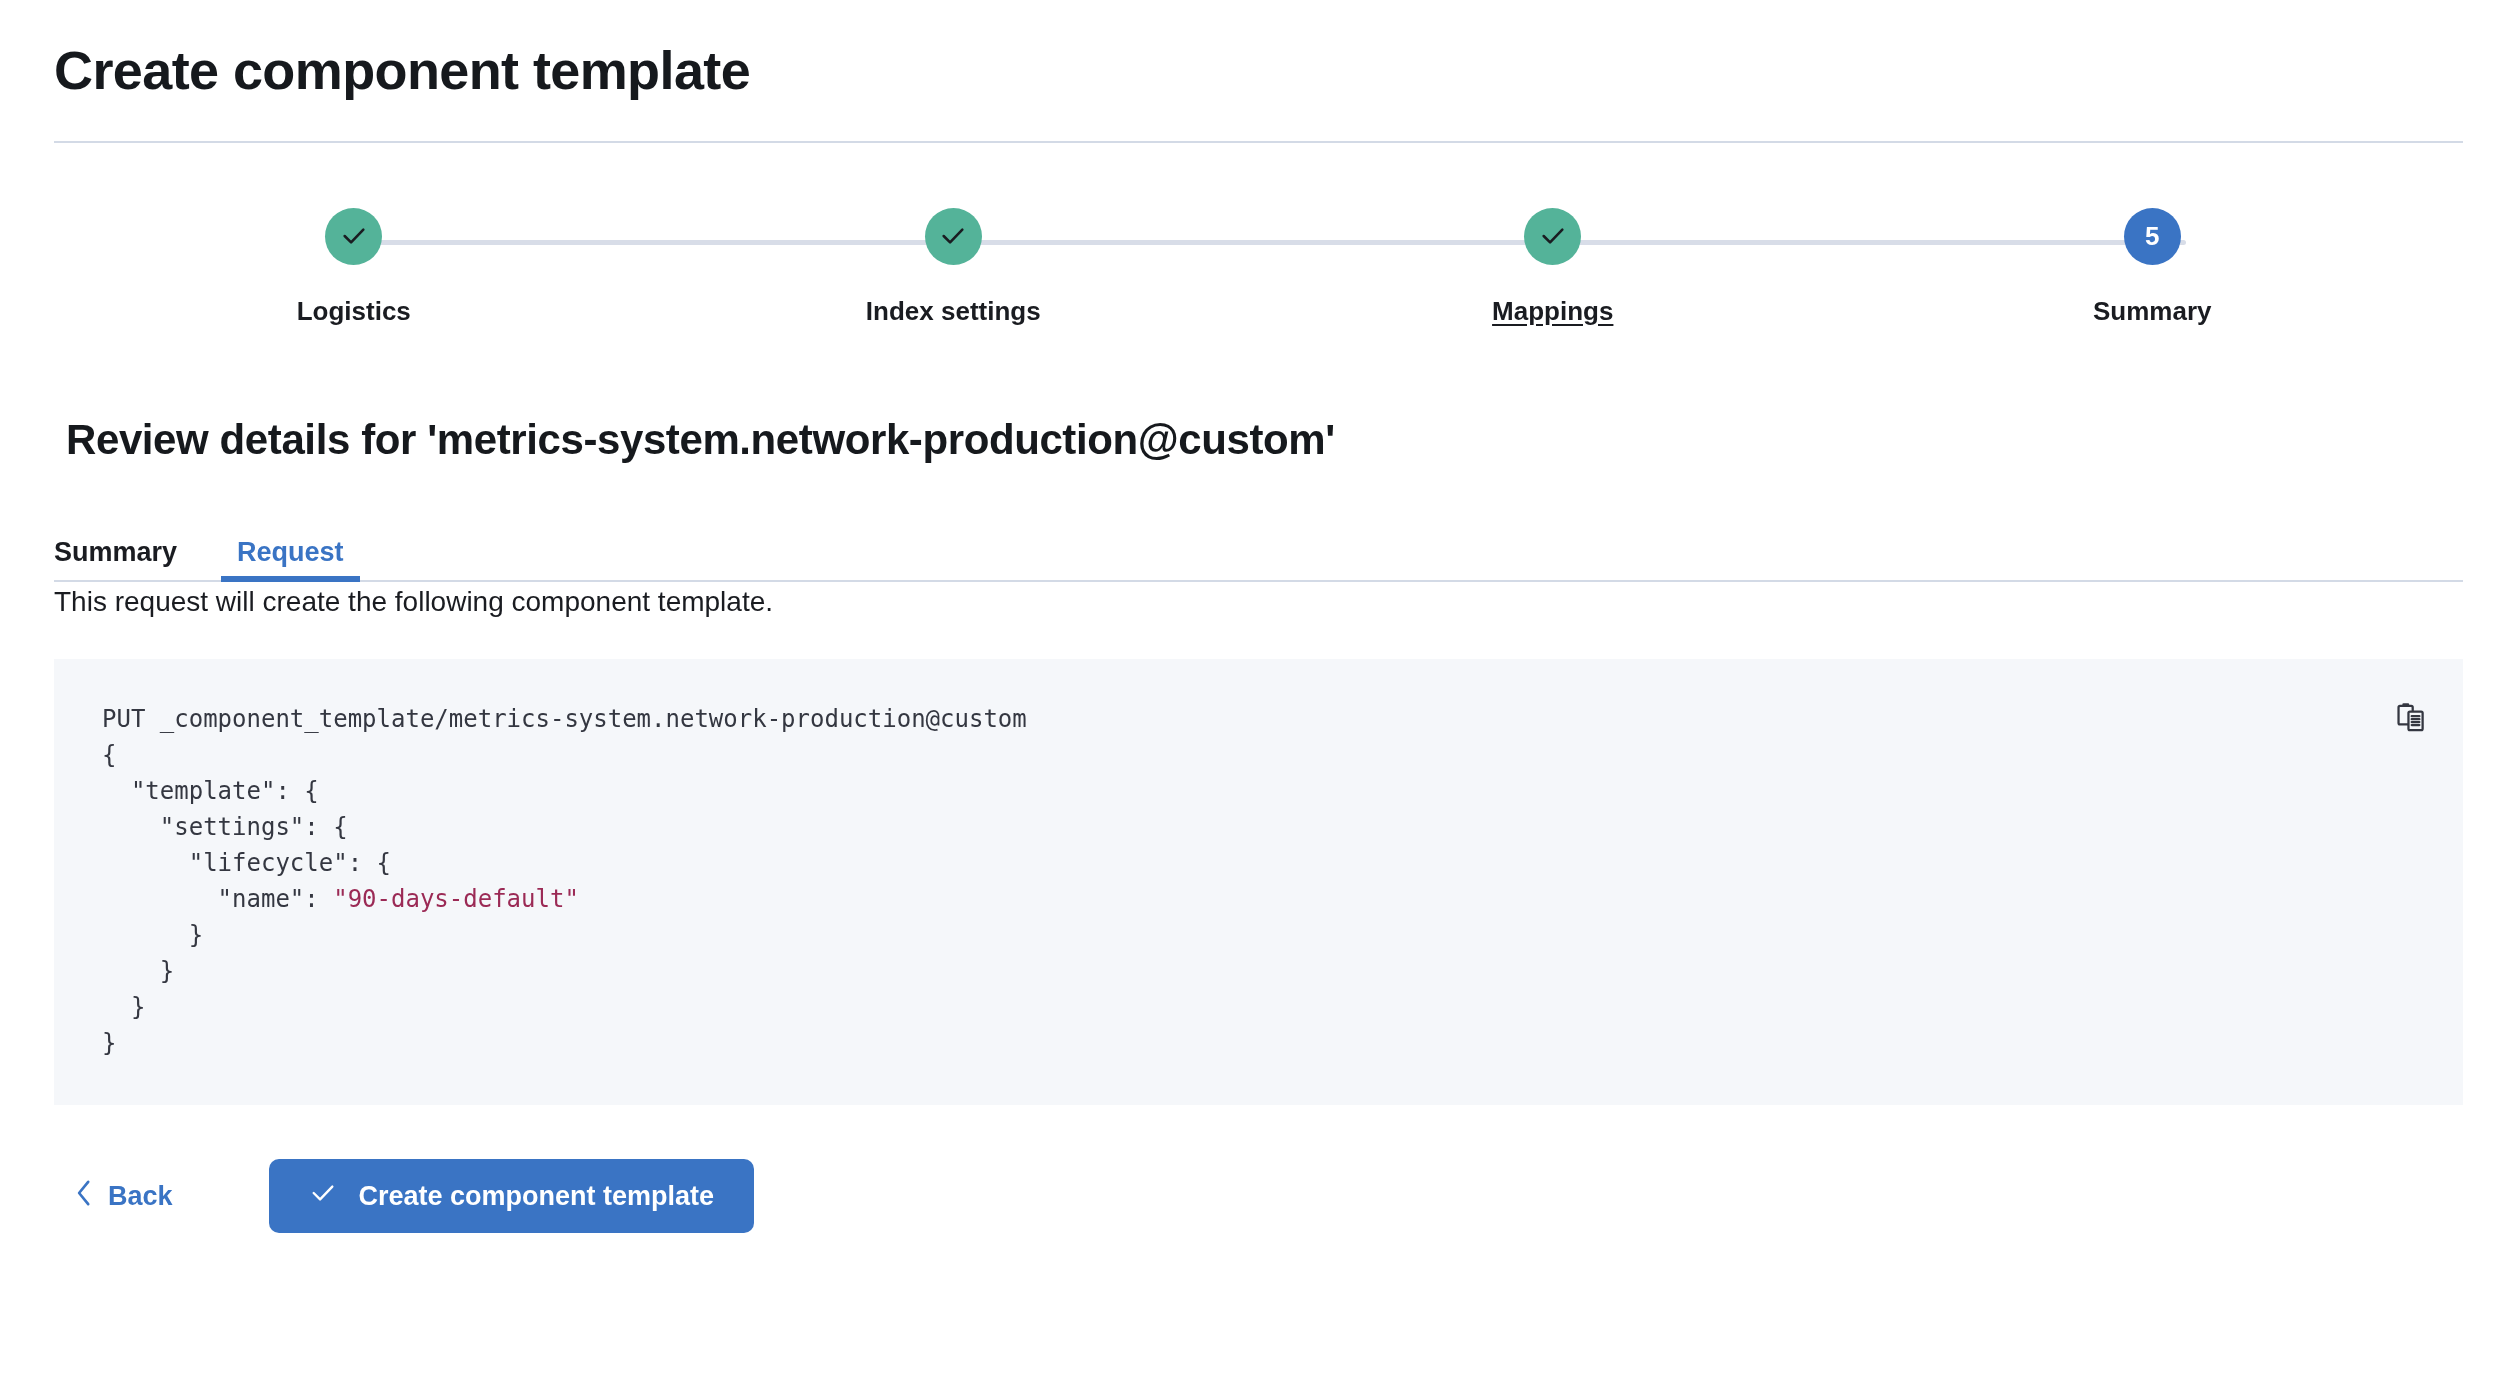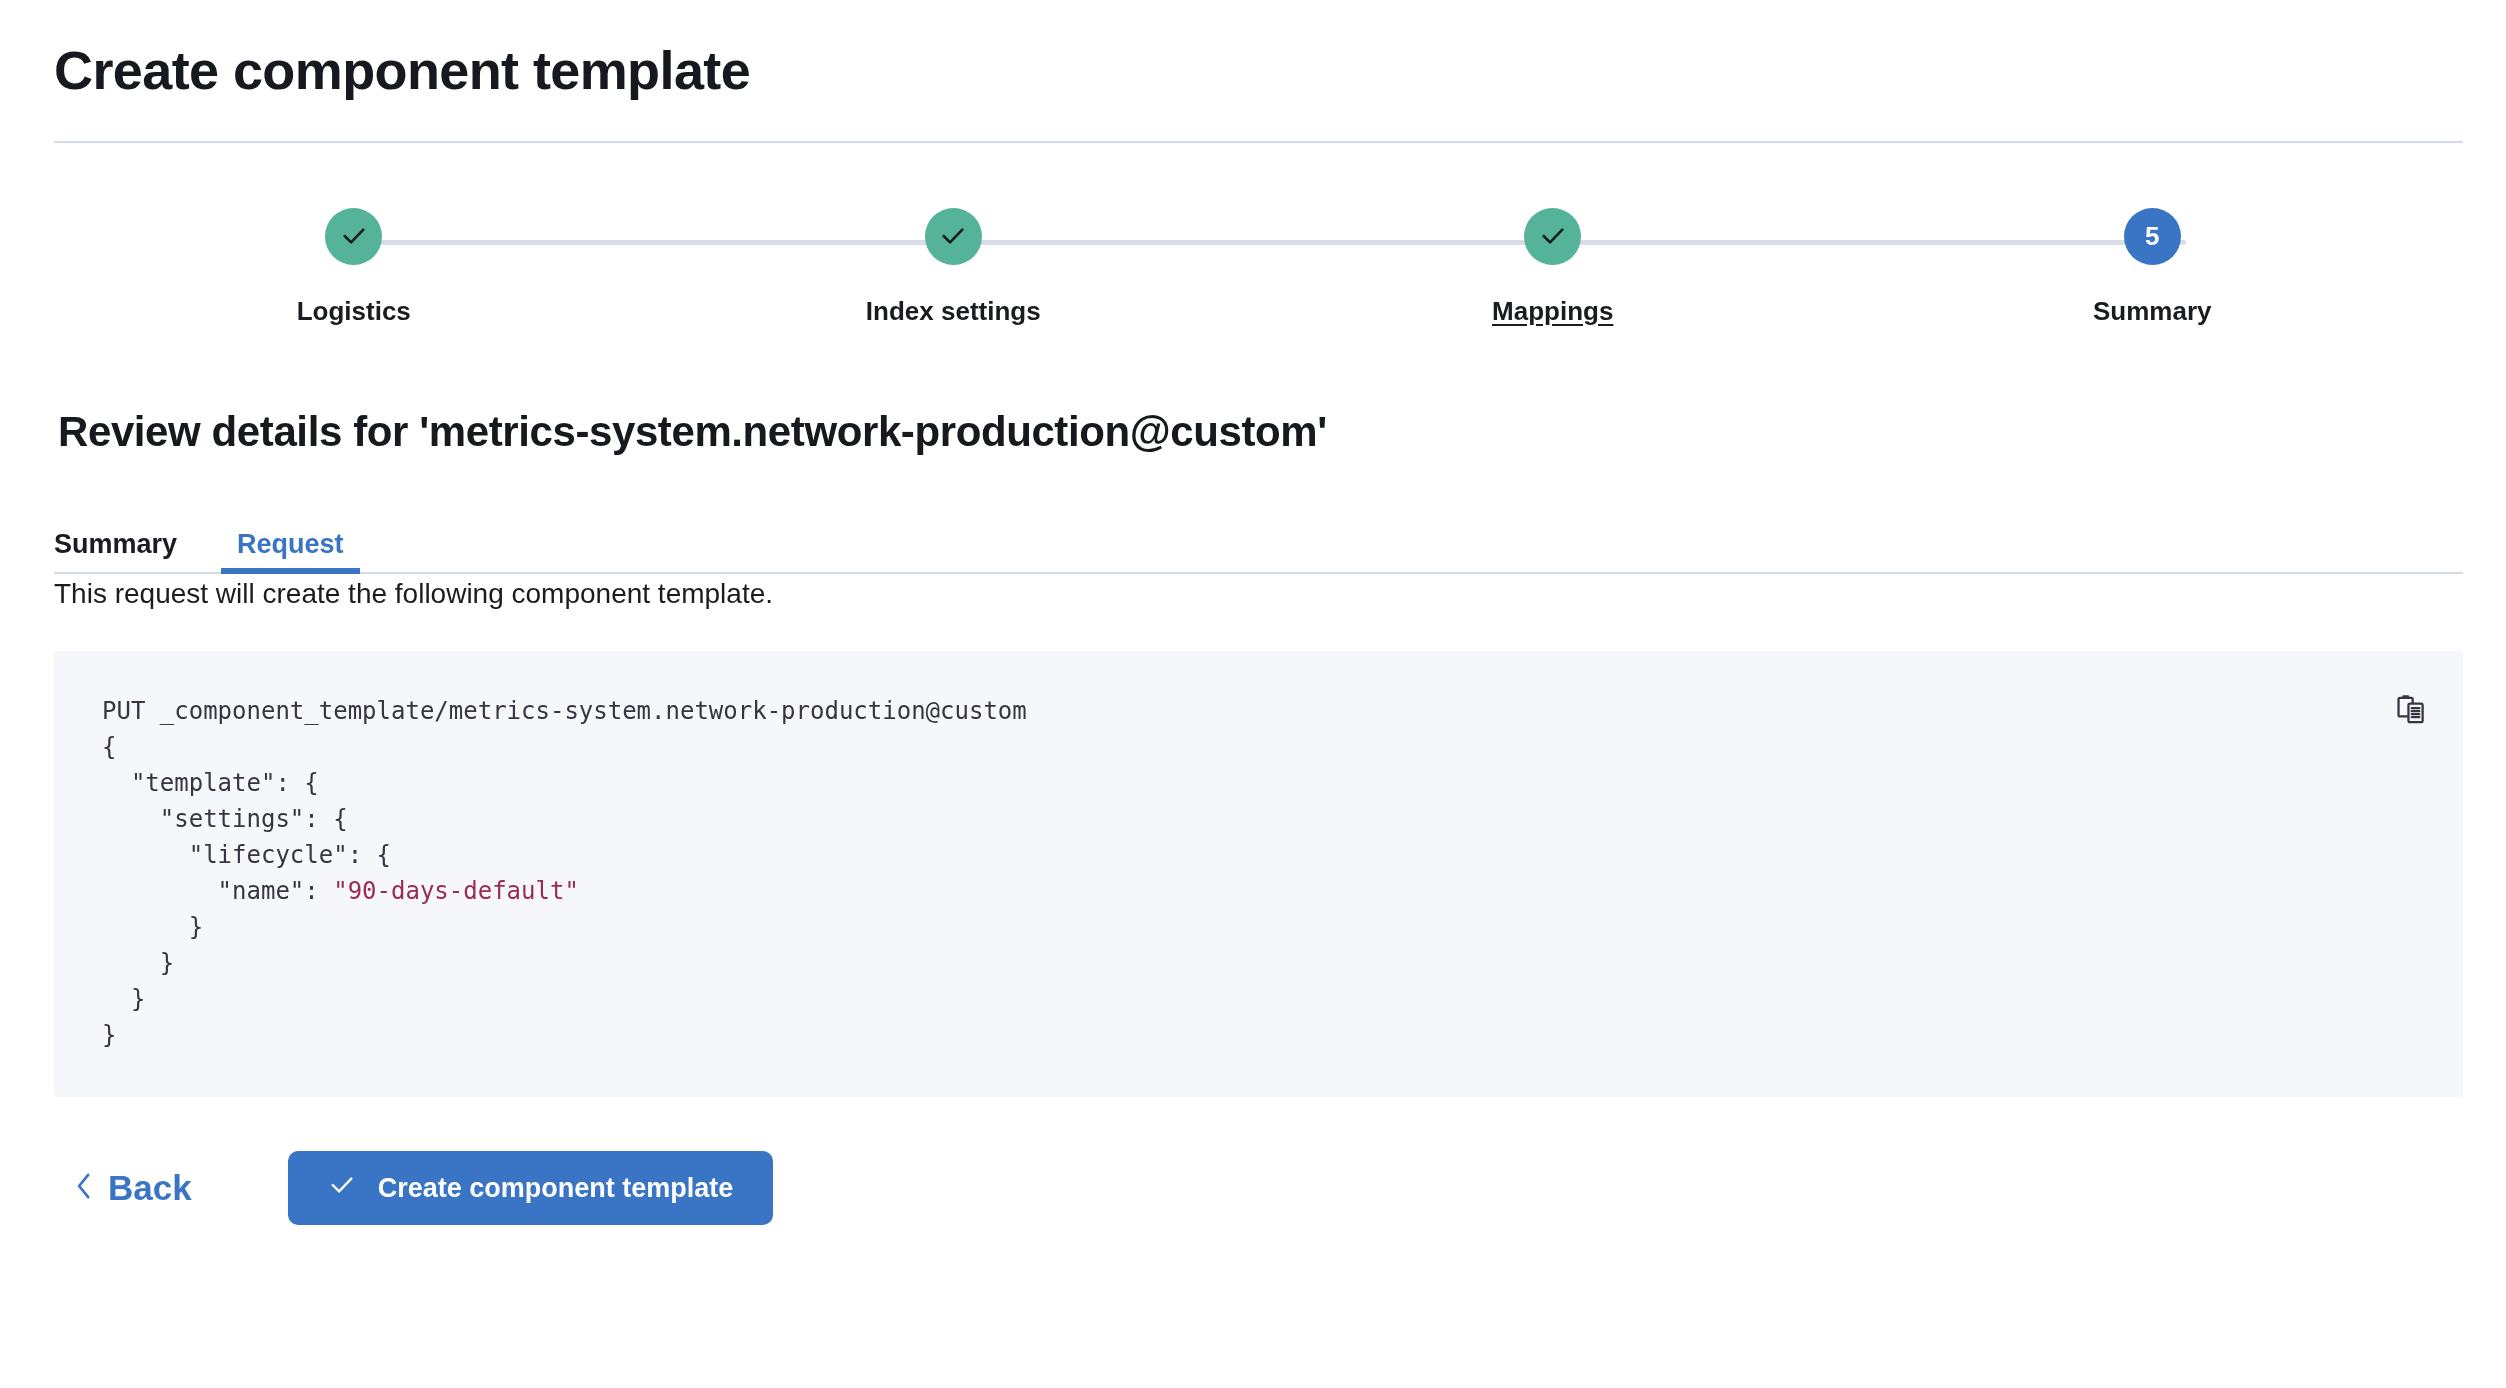--- a/index.html
+++ b/index.html
@@ -94,21 +94,21 @@
     margin-top: 31px;
     font-size: 26px;
     font-weight: 700;
     color: #1A1C21;
     white-space: nowrap;
   }
   .step-label.linked { text-decoration: underline; text-underline-offset: 4px; }
 
   
   .review-heading {
-    margin: 4px;
+    margin: 12px;
     padding-top: 66px;
     font-size: 42px;
     font-weight: 700;
     letter-spacing: -0.4px;
     color: #16191D;
     line-height: 1.15;
   }
 
   
   .tabs {
@@ -204,21 +204,21 @@
   .footer {
     display: flex;
     align-items: center;
     margin-top: 54px;
   }
   .back-link {
     display: inline-flex;
     align-items: center;
     gap: 14px;
     color: #3A74C4;
-    font-size: 35px;
+    font-size: 27px;
     font-weight: 700;
     text-decoration: none;
     cursor: pointer;
     background: none;
     border: none;
     font-family: inherit;
     padding: 0;
     margin-left: 20px;
   }
   .create-btn {

